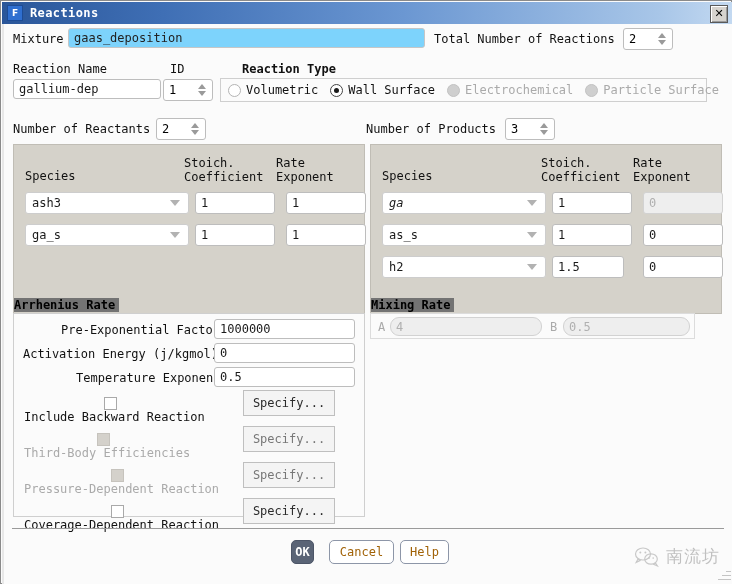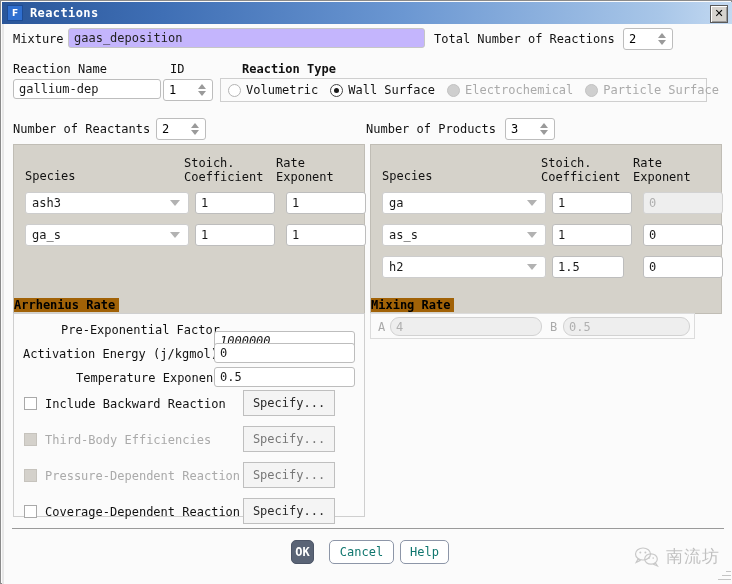--- a/index.html
+++ b/index.html
@@ -88,21 +88,21 @@
     border: 1px solid #bdbdbd;
     border-radius: 3px;
     background: #ffffff;
     font-family: "DejaVu Sans Mono", monospace;
     font-size: 12px;
     color: #1a1a1a;
     padding: 0 5px;
     outline: none;
   }
   .tf.ro {
-    background: #c4b5fd;
+    background: #7dd3fc;
     color: #222;
     border-color: #c6c6c6;
   }
   .tf.dis {
     background: #eeeeee;
     color: #b0b0b0;
     border-color: #d2d2d2;
   }
 
   
@@ -143,21 +143,21 @@
     position: absolute;
     box-sizing: border-box;
     border: 1px solid #cfcfcf;
     background: transparent;
   }
   .group-title {
     position: absolute;
     font-weight: bold;
     font-size: 12px;
     color: #000;
-    background: #a16207;
+    background: #737373;
     padding-right: 4px;
     font-family: "DejaVu Sans Mono", monospace;
   }
 
   
   .panel {
     position: absolute;
     box-sizing: border-box;
     background: #d5d2ca;
     border: 1px solid #c0bdb5;
@@ -211,21 +211,21 @@
     position: absolute;
     left: 3px; top: 3px;
     width: 5px; height: 5px;
     border-radius: 50%;
     background: #1a1a1a;
   }
   .radio.dis { background: #cfcfcf; border-color: #c2c2c2; }
   .radio-item { display: flex; align-items: center; margin-right: 12px; cursor: pointer; }
 
   
-  .cbrow { position: absolute; display: flex; cursor: pointer; }
+  .cbrow { position: absolute; display: flex; align-items: center; cursor: pointer; flex-direction: column; }
   .cb {
     width: 13px; height: 13px;
     box-sizing: border-box;
     border: 1px solid #a9a9a9;
     background: #ffffff;
     margin-right: 8px;
     flex: none;
   }
   .cb.dis { background: #d4d1cb; border-color: #c6c3bd; }
 
@@ -255,21 +255,21 @@
   }
   .fbtn {
     position: absolute;
     box-sizing: border-box;
     height: 24px;
     border: 1px solid #8d96a8;
     border-radius: 5px;
     background: #ffffff;
     font-family: "DejaVu Sans Mono", monospace;
     font-size: 12px;
-    color: #0f766e;
+    color: #a16207;
     display: flex;
     align-items: center;
     justify-content: center;
     cursor: pointer;
   }
   .fbtn.primary {
     background: #5a6476;
     border-color: #4c5567;
     color: #ffffff;
     font-weight: bold;
@@ -400,21 +400,21 @@
       <input class="tf" style="position: absolute; left: 272px; top: 79px; width: 80px; height: 22px;" value="1">
     </div>
 
     <div class="panel" style="left:366px;top:120px;width:352px;height:170px;">
       <div class="lbl" style="position:absolute;left:11px;top:24px;">Species</div>
       <div class="lbl" style="position:absolute;left:170px;top:11px;">Stoich.</div>
       <div class="lbl" style="position:absolute;left:170px;top:25px;">Coefficient</div>
       <div class="lbl" style="position:absolute;left:262px;top:11px;">Rate</div>
       <div class="lbl" style="position:absolute;left:262px;top:25px;">Exponent</div>
 
-      <div class="combo" style="left:11px;top:47px;width:164px;height:22px;">
+      <div class="combo" style="left:11px;top:47px;width:164px;height:22px;font-style:italic;">
         <span class="cv">ga</span>
         <span class="carrow"></span>
       </div>
       <input class="tf" style="position: absolute; left: 181px; top: 47px; width: 80px; height: 22px;" value="1">
       <input class="tf dis" style="position: absolute; left: 272px; top: 47px; width: 80px; height: 22px;" disabled="" value="0">
 
       <div class="combo" style="left:11px;top:79px;width:164px;height:22px;">
         <span class="cv">as_s</span>
         <span class="carrow"></span>
       </div>
@@ -426,21 +426,21 @@
         <span class="carrow"></span>
       </div>
       <input class="tf" style="position: absolute; left: 181px; top: 111px; width: 72px; height: 22px;" value="1.5">
       <input class="tf" style="position: absolute; left: 272px; top: 111px; width: 80px; height: 22px;" value="0">
     </div>
 
     <div class="group-title" style="left:10px;top:274px;">Arrhenius Rate</div>
     <div class="group" style="left:9px;top:289px;width:352px;height:204px;">
 
       <div class="lbl" style="position:absolute;left:47px;top:9px;">Pre-Exponential Factor</div>
-      <input class="tf" style="position: absolute; left: 200px; top: 17px; width: 141px; height: 20px; font-style: italic;" value="1000000">
+      <input class="tf" style="position: absolute; left: 200px; top: 5px; width: 141px; height: 20px;" value="1000000">
 
       <div class="lbl" style="position:absolute;left:9px;top:33px;">Activation Energy (j/kgmol)</div>
       <input class="tf" style="position: absolute; left: 200px; top: 29px; width: 141px; height: 20px;" value="0">
 
       <div class="lbl" style="position:absolute;left:62px;top:57px;">Temperature Exponent</div>
       <input class="tf" style="position: absolute; left: 200px; top: 53px; width: 141px; height: 20px;" value="0.5">
 
       <div class="cbrow" style="left:10px;top:83px;">
         <span class="cb"></span>
         <span class="lbl">Include Backward Reaction</span>

